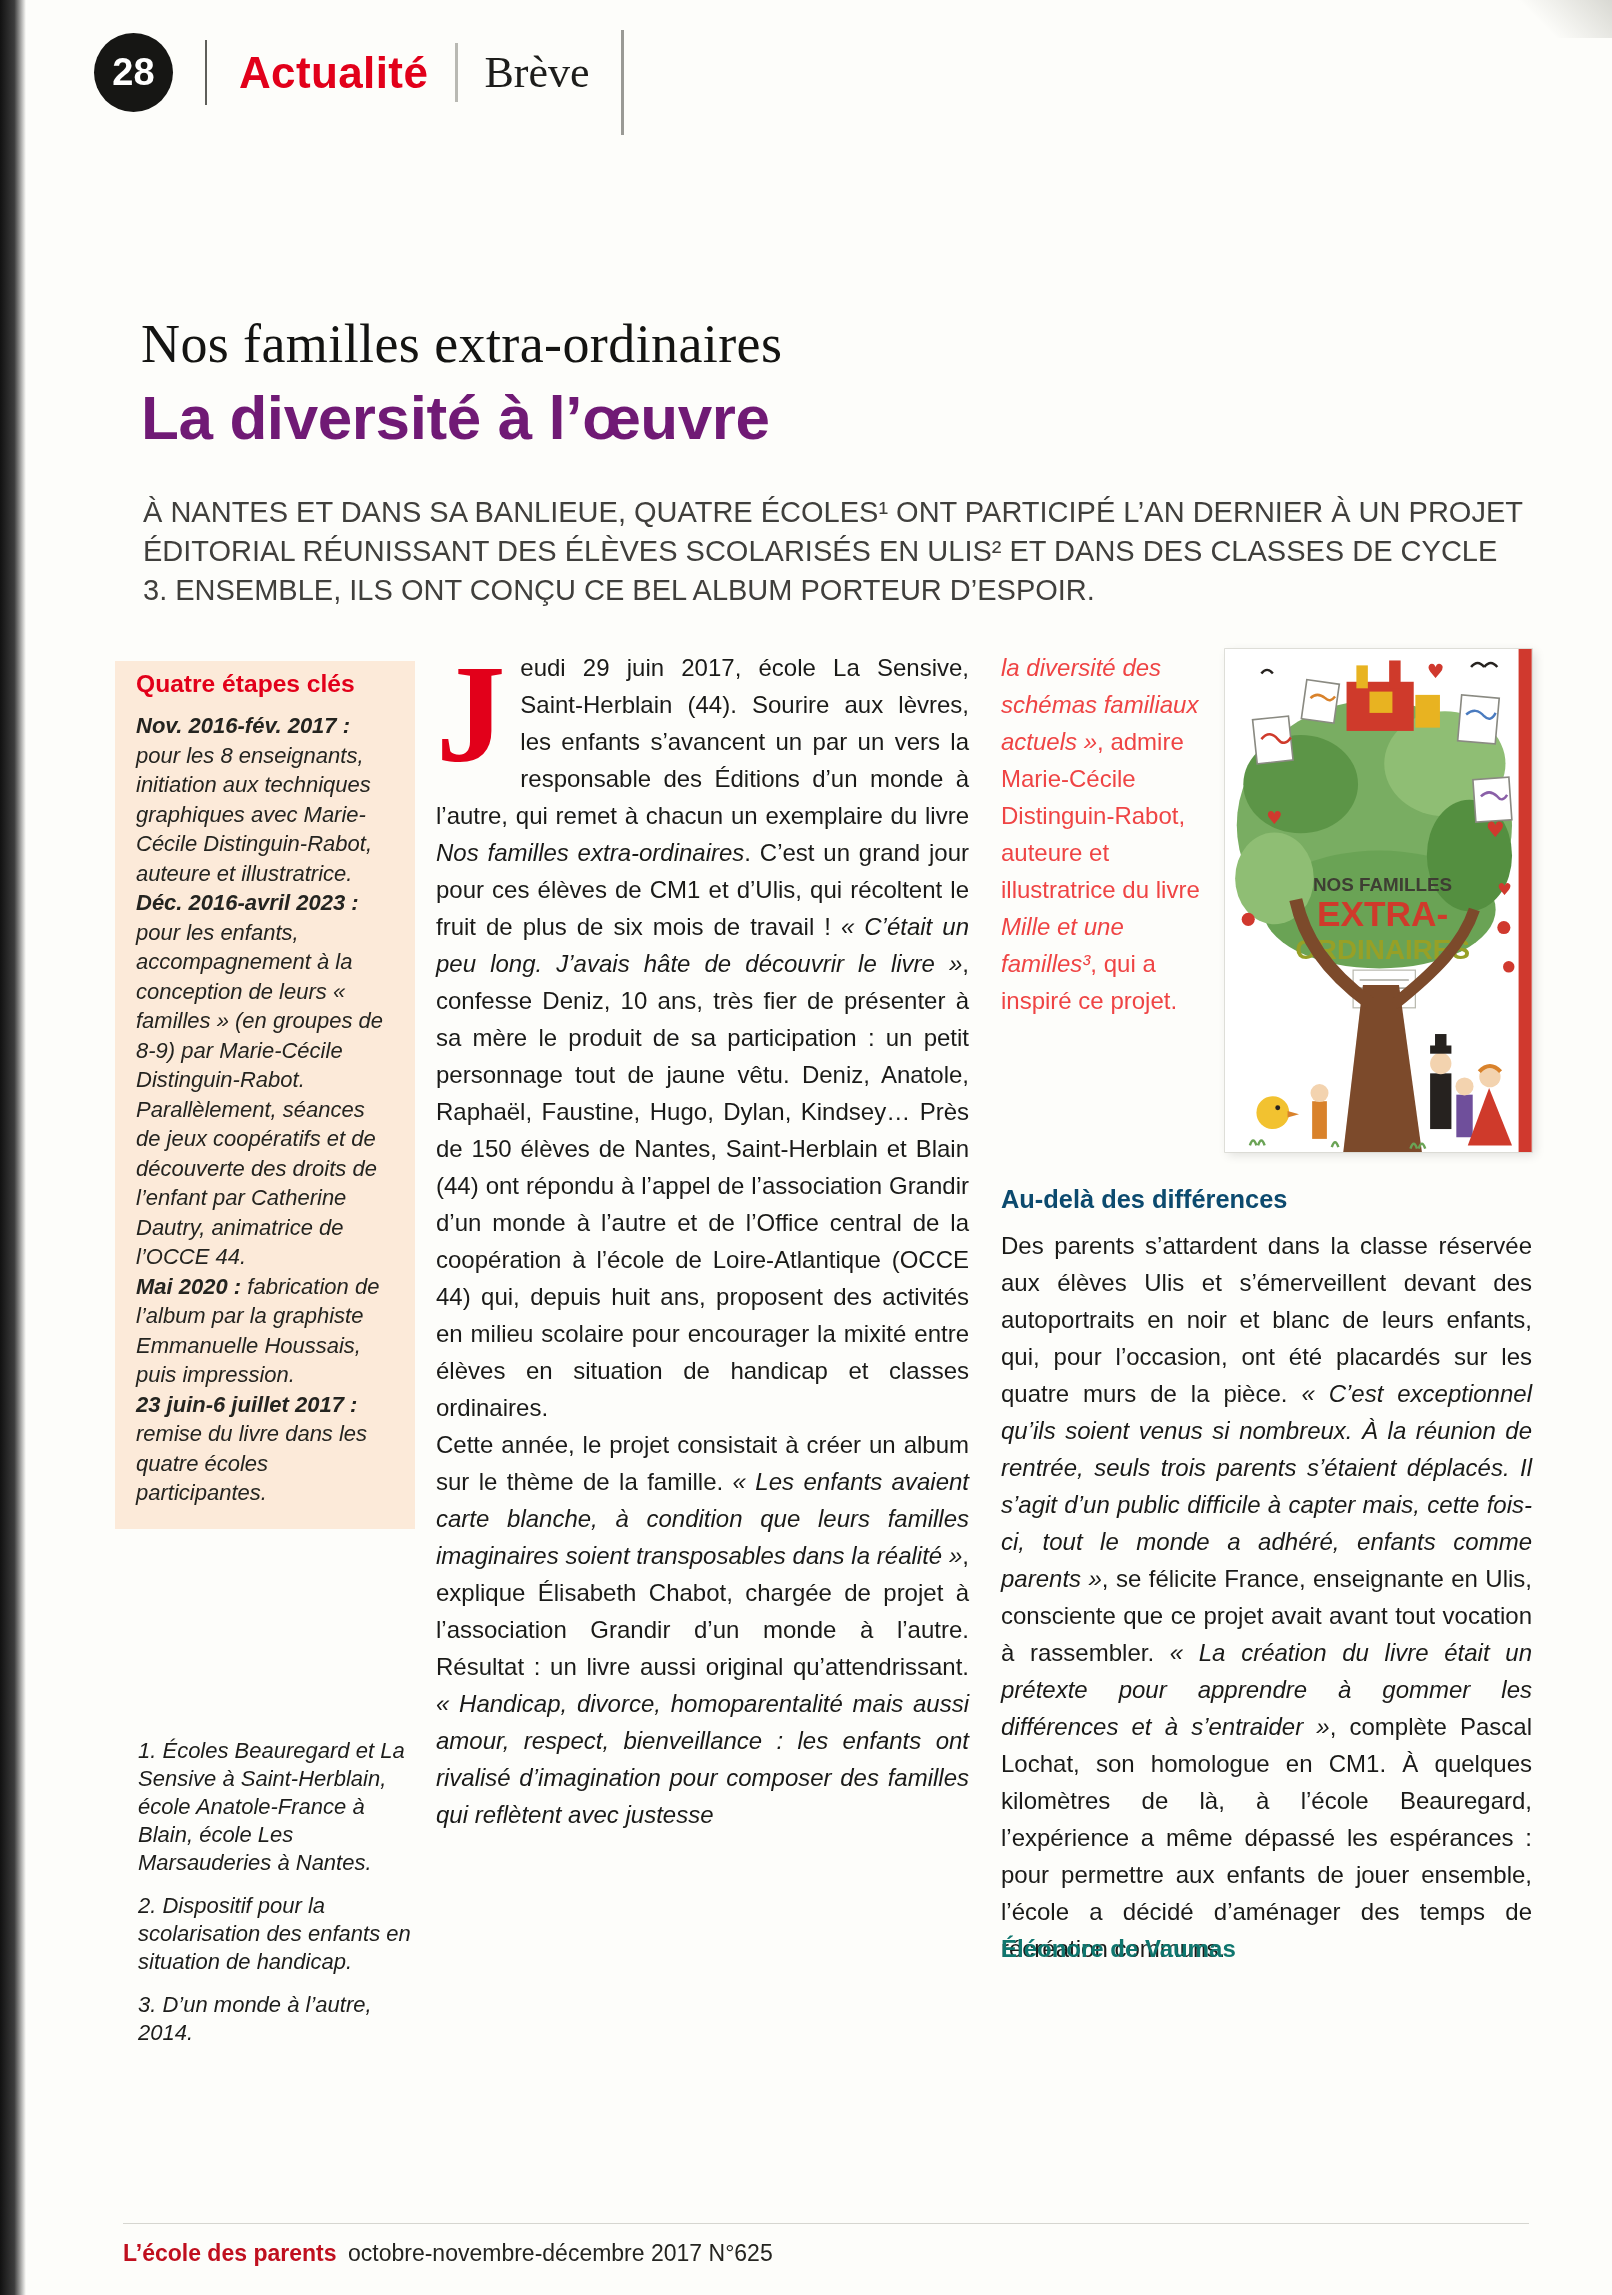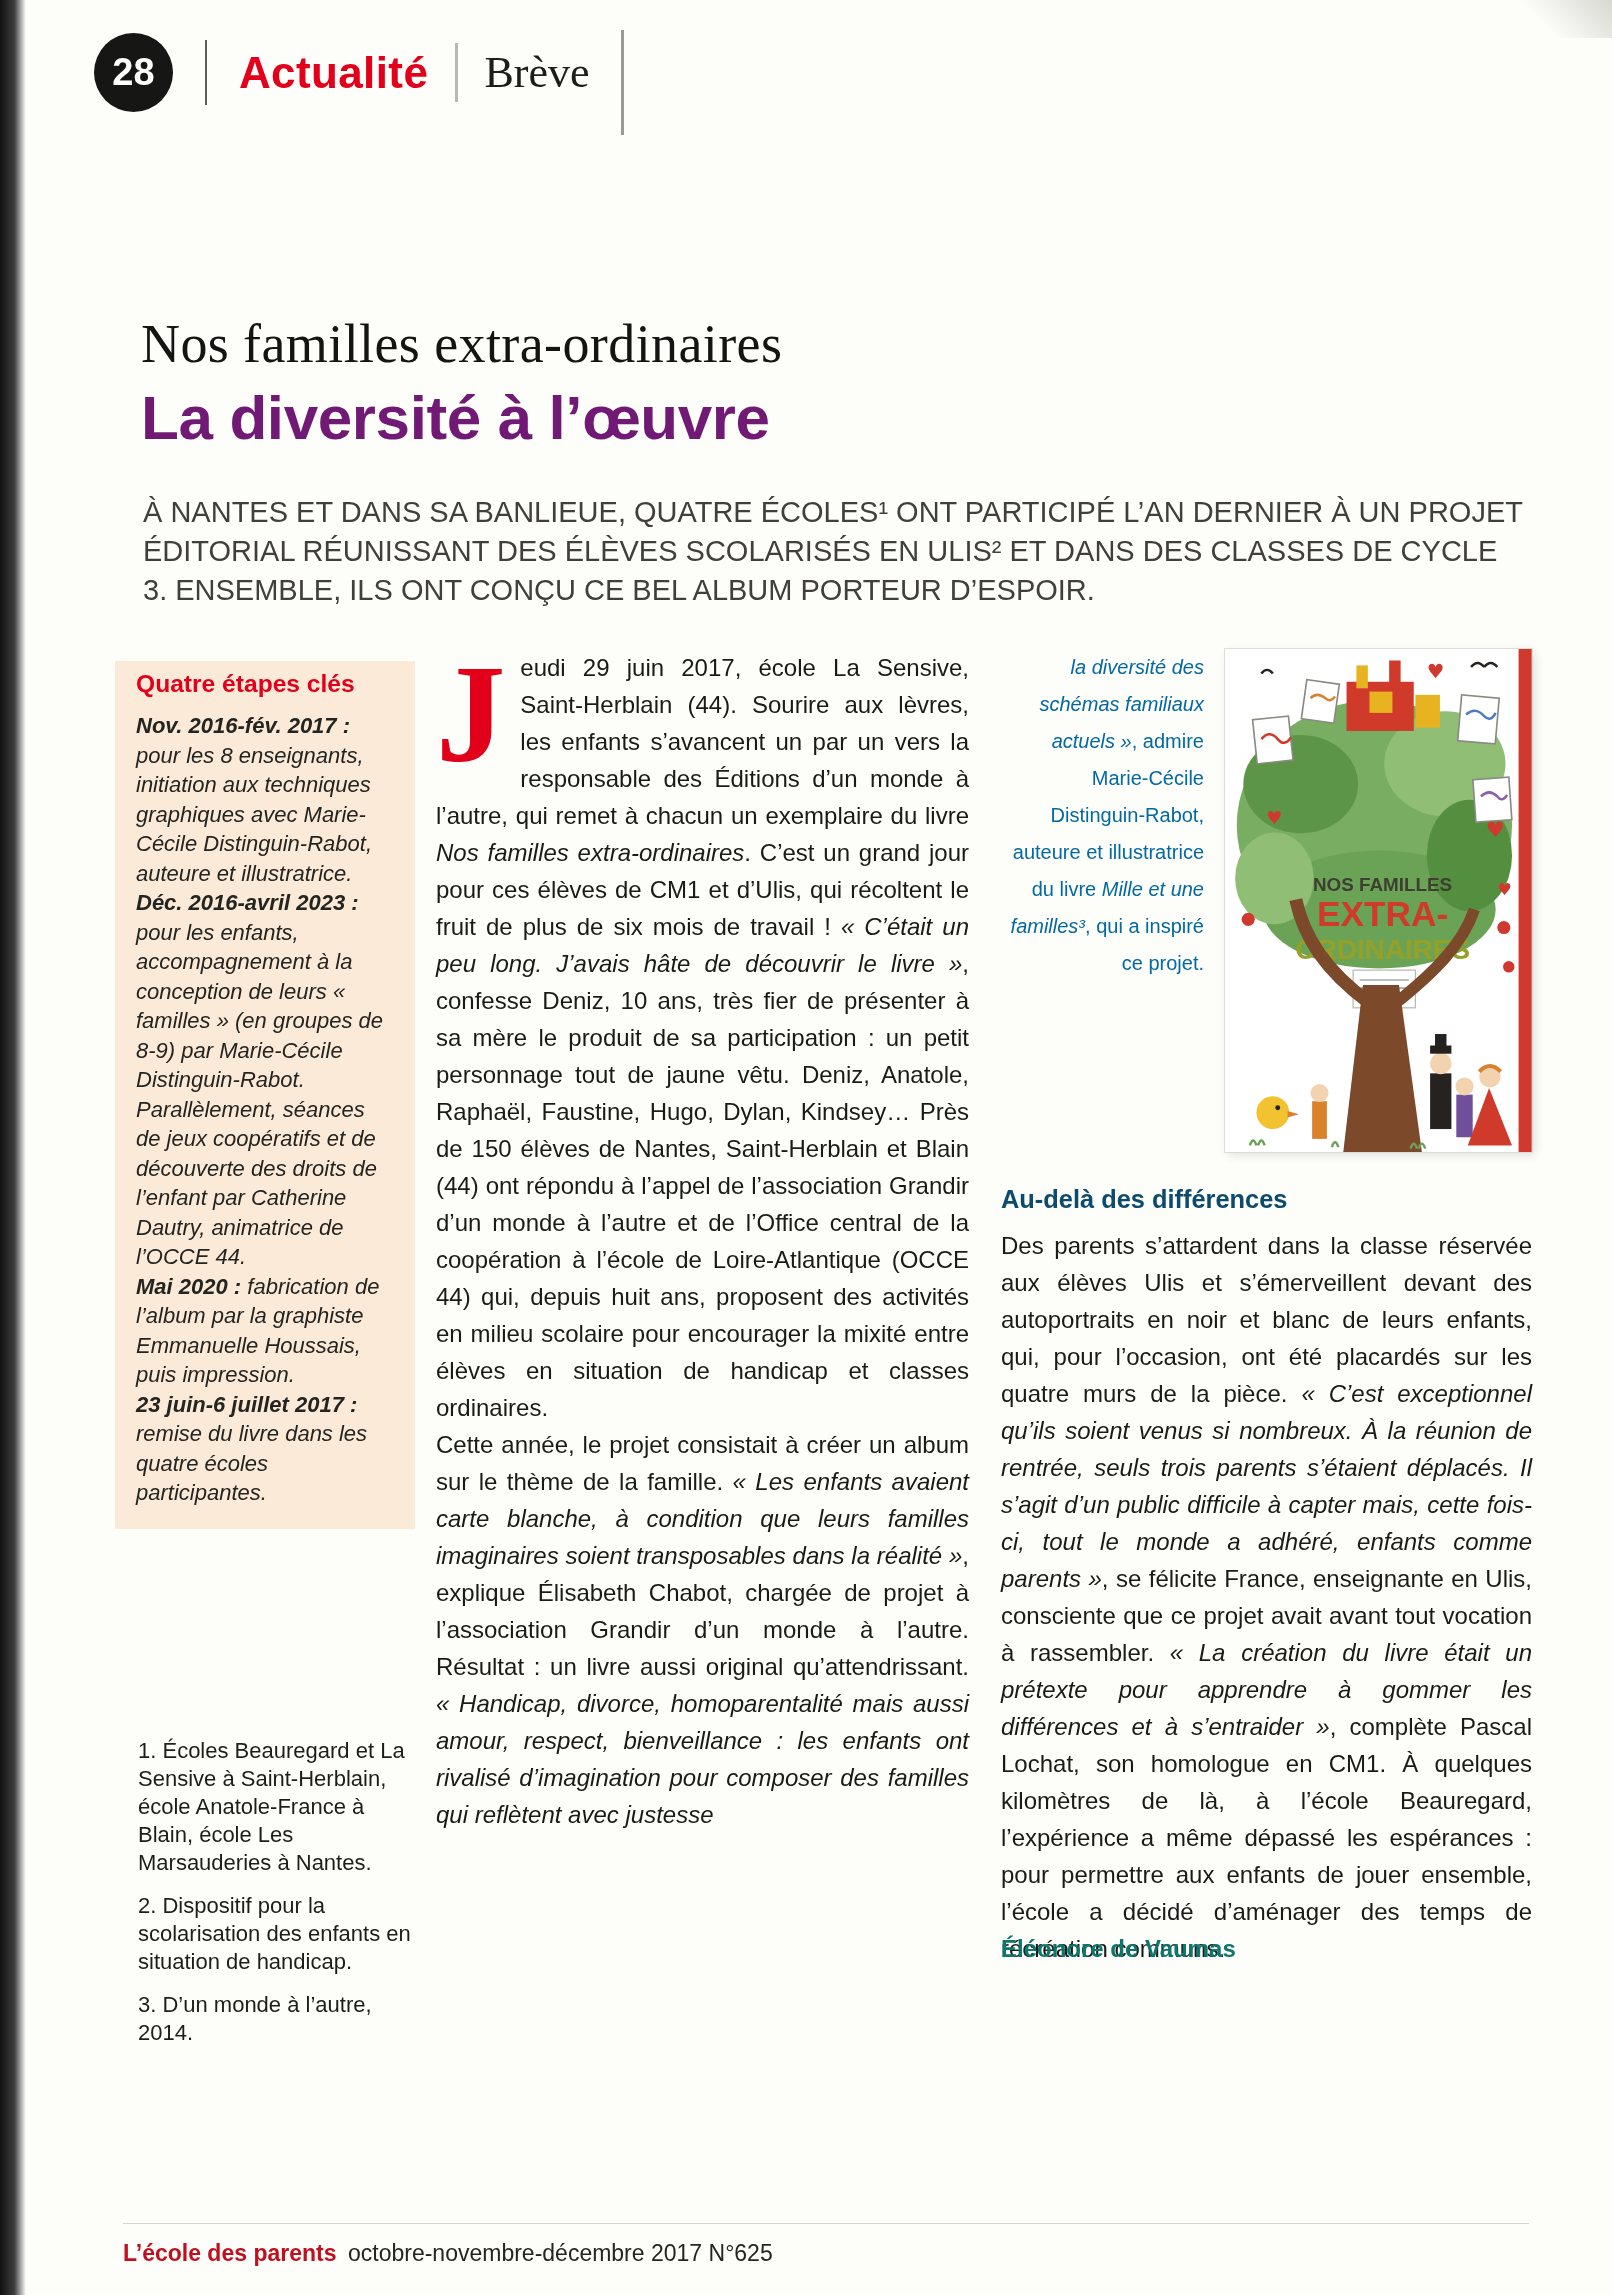--- a/index.html
+++ b/index.html
@@ -26,32 +26,32 @@
     font-size:54px; color:#141412; letter-spacing:0.4px; }
   .title { position:absolute; left:141px; top:382px; font-size:62px; font-weight:800; color:#701a75; letter-spacing:-0.4px; }
   .standfirst { position:absolute; left:143px; top:493px; width:1385px; font-size:29px; line-height:1.34; color:#403f3c; }
 
   
   .sidebar-box { position:absolute; left:115px; top:661px; width:300px; background:#fcead9; padding:9px 21px 21px; }
   .sidebar-title { color:#e2001a; font-size:24.6px; font-weight:bold; margin-bottom:13px; }
   .sidebar-p { font-size:22px; line-height:29.5px; font-style:italic; color:#242420; }
   .sidebar-p .lead { font-weight:bold; }
   .footnotes { position:absolute; left:138px; top:1737px; width:275px; font-size:22px; line-height:28px; color:#1d1d1b; }
-  .footnotes p { margin-bottom:14.8px; }
+  .footnotes p { margin-bottom:14.8px;font-style:italic; }
 
   
   .body-p { font-size:24px; line-height:37px; text-align:justify; color:#1a1a18; hyphens:auto; }
   .it { font-style:italic; }
   .main-col { position:absolute; left:436px; top:649px; width:533px; }
   .dropcap { float:left; font-family:"Liberation Serif", serif; font-weight:bold; font-size:139px;
     line-height:121px; color:#e2001a; padding:4.9px 14.8px 4.9px 0; }
 
   
   .right-top { position:absolute; left:1001px; top:649px; width:531px; display:flex; gap:21px; }
-  .intro-strip { width:203px; flex:0 0 auto; font-size:20px; line-height:37px; color:#0369a1; text-align:right; }
+  .intro-strip { width:203px; flex:0 0 auto; font-size:24px; line-height:37px; color:#ef4444; text-align:left; }
   .book-cover { width:307px; height:503px; background:#fff; flex:0 0 auto;
     box-shadow:0 0 0 0.8px #d8d8d2, 2.5px 3.3px 9.8px rgba(0,0,0,0.12); }
   .book-cover svg { width:100%; height:100%; display:block; }
   .subhead { position:absolute; left:1001px; top:1185px; font-size:25.4px; font-weight:bold; color:#0c4a6e; }
   .right-col { position:absolute; left:1001px; top:1227px; width:531px; }
   .author { text-align:left; font-weight:bold; font-size:24px; line-height:37px; margin-top:-37px; color:#0f766e; }
 
   
   .page-footer { position:absolute; left:123px; top:2223px; width:1406px; border-top:1.6px solid #d6d6d0;
     padding-top:16.4px; font-size:23px; color:#242420; }

